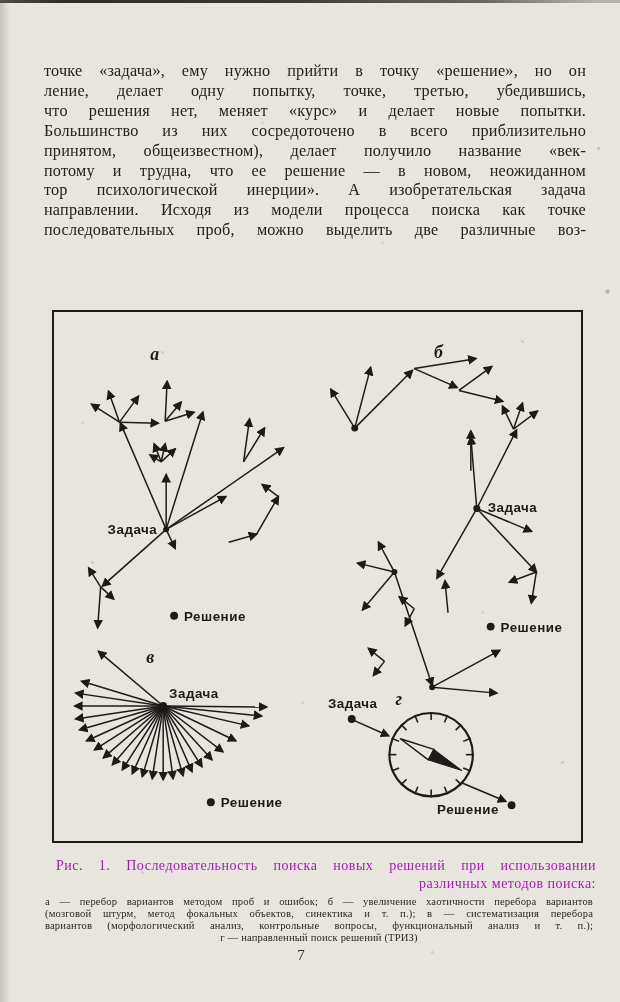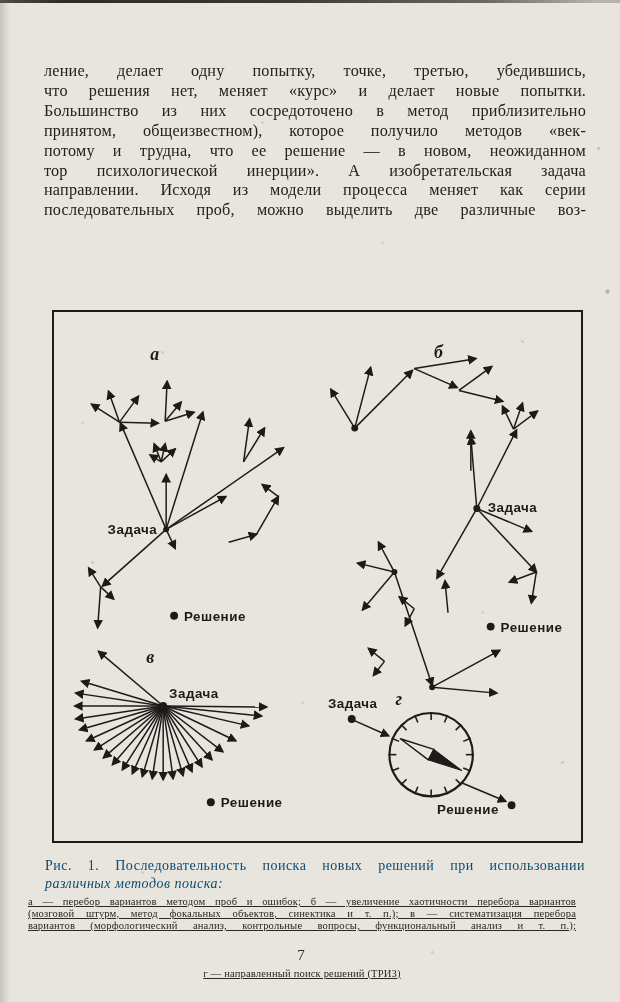--- a/index.html
+++ b/index.html
@@ -20,47 +20,48 @@
       482px 612px 0 1px rgba(70,65,58,.13),302px 702px 0 1px rgba(70,65,58,.12),
       562px 762px 0 1px rgba(70,65,58,.15),142px 872px 0 1px rgba(70,65,58,.13),
       432px 952px 0 1px rgba(70,65,58,.14),262px 122px 0 1px rgba(70,65,58,.12),
       382px 242px 0 1px rgba(70,65,58,.12),82px 422px 0 1px rgba(70,65,58,.12);}
   .body-text{position:absolute;left:44px;top:62px;width:542px;
     font-size:16.2px;line-height:19.9px;letter-spacing:.2px;}
   .jline{text-align:justify;text-align-last:justify;white-space:normal;}
   .figure-box{position:absolute;left:52px;top:310px;width:531px;height:533px;
     border:2.5px solid #1d1b18;box-sizing:border-box;}
   .figure-box svg{display:block;width:100%;height:100%;}
-  .caption{position:absolute;left:45px;top:857px;width:540px;
-    font-size:14px;line-height:18px;letter-spacing:.5px;color:#0c4a6e;}
+  .caption{position:absolute;left:56px;top:857px;width:540px;
+    font-size:14px;line-height:18px;letter-spacing:.5px;color:#a21caf;}
   .cap1{text-align:justify;text-align-last:justify;}
-  .cap2{text-align:left;font-style:italic;}
-  .footnote{position:absolute;left:28px;top:896px;width:548px;
-    font-size:10.6px;line-height:11.9px;letter-spacing:.15px;color:#2a2825;text-decoration:underline;}
+  .cap2{text-align:right;}
+  .footnote{position:absolute;left:45px;top:896px;width:548px;
+    font-size:10.6px;line-height:11.9px;letter-spacing:.15px;color:#2a2825;}
   .fline{text-align:justify;text-align-last:justify;}
-  .fline.center{text-align:center;text-align-last:center;margin-top:36px;}
+  .fline.center{text-align:center;text-align-last:center;}
   .pagenum{position:absolute;left:0;top:947px;width:620px;text-align:center;
     font-size:15px;color:#2a2825;text-indent:-18px;}
 </style>
 </head>
 <body>
 
 <div>
   <div class="top-edge"></div>
   <div class="left-shade"></div>
   <div class="speckles"></div>
 
   <div class="body-text" id="para">
+      <div class="jline">точке «задача», ему нужно прийти в точку «решение», но он</div>
       <div class="jline">ление, делает одну попытку, точке, третью, убедившись,</div>
       <div class="jline">что решения нет, меняет «курс» и делает новые попытки.</div>
-      <div class="jline">Большинство из них сосредоточено в метод приблизительно</div>
-      <div class="jline">принятом, общеизвестном), которое получило методов «век-</div>
+      <div class="jline">Большинство из них сосредоточено в всего приблизительно</div>
+      <div class="jline">принятом, общеизвестном), делает получило название «век-</div>
       <div class="jline">потому и трудна, что ее решение — в новом, неожиданном</div>
       <div class="jline">тор психологической инерции». А изобретательская задача</div>
-      <div class="jline">направлении. Исходя из модели процесса меняет как серии</div>
+      <div class="jline">направлении. Исходя из модели процесса поиска как точке</div>
       <div class="jline">последовательных проб, можно выделить две различные воз-</div>
     </div>
 
   <div class="figure-box">
     <svg id="fig-svg" viewBox="0 0 531 533" preserveAspectRatio="none" xmlns="http://www.w3.org/2000/svg">
         <defs>
           <marker id="ah" viewBox="0 0 10 10" refX="8" refY="5" markerWidth="6.5" markerHeight="6.5" orient="auto-start-reverse">
             <path d="M0,0 L10,5 L0,10 z" fill="#1d1b18"></path>
           </marker>
         </defs>

